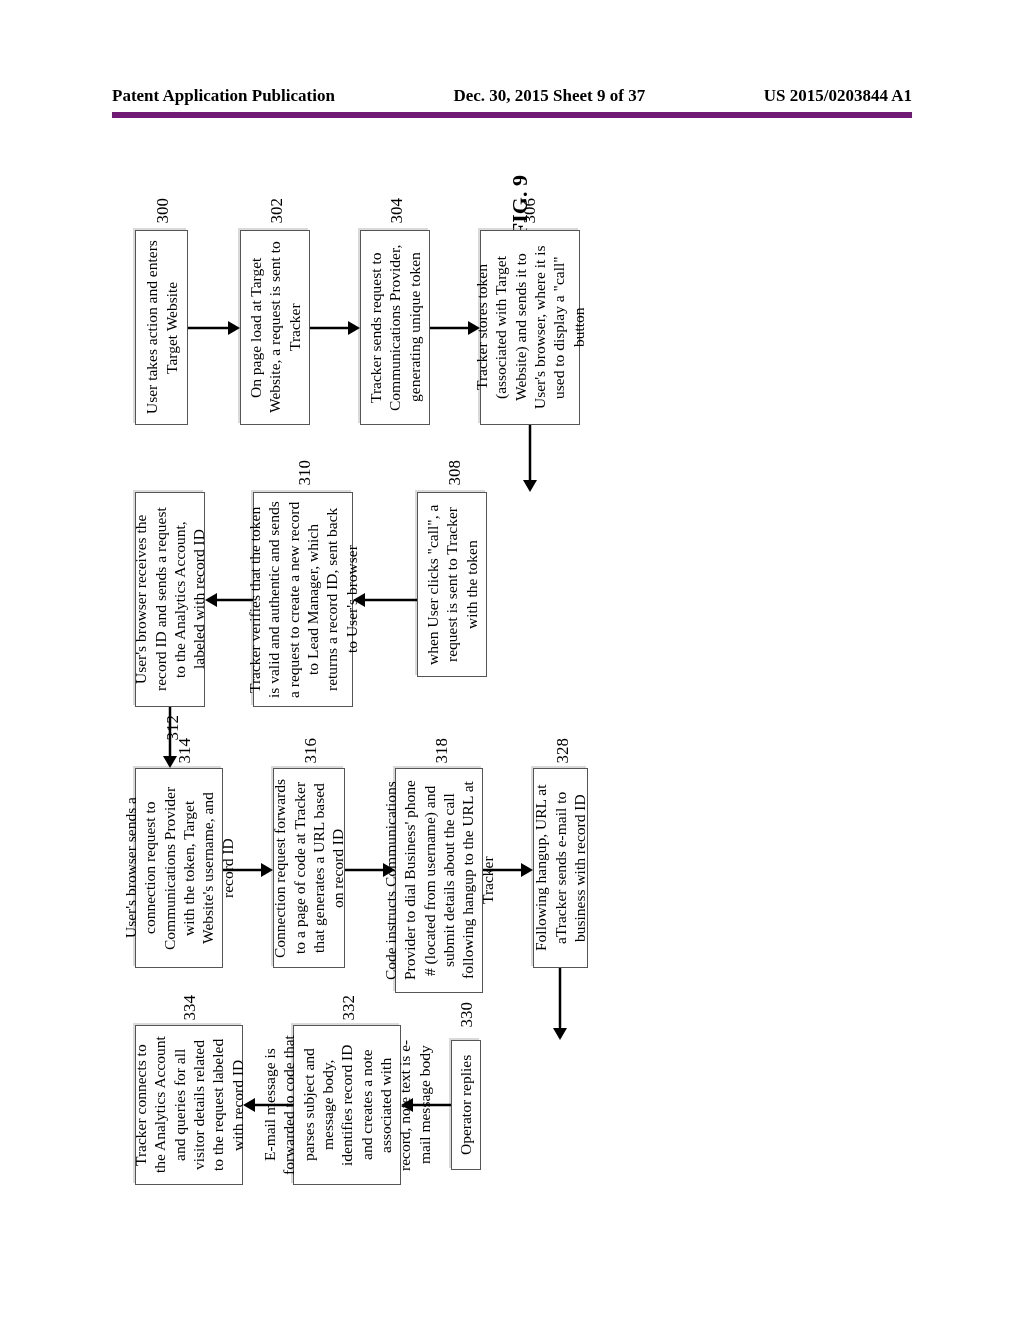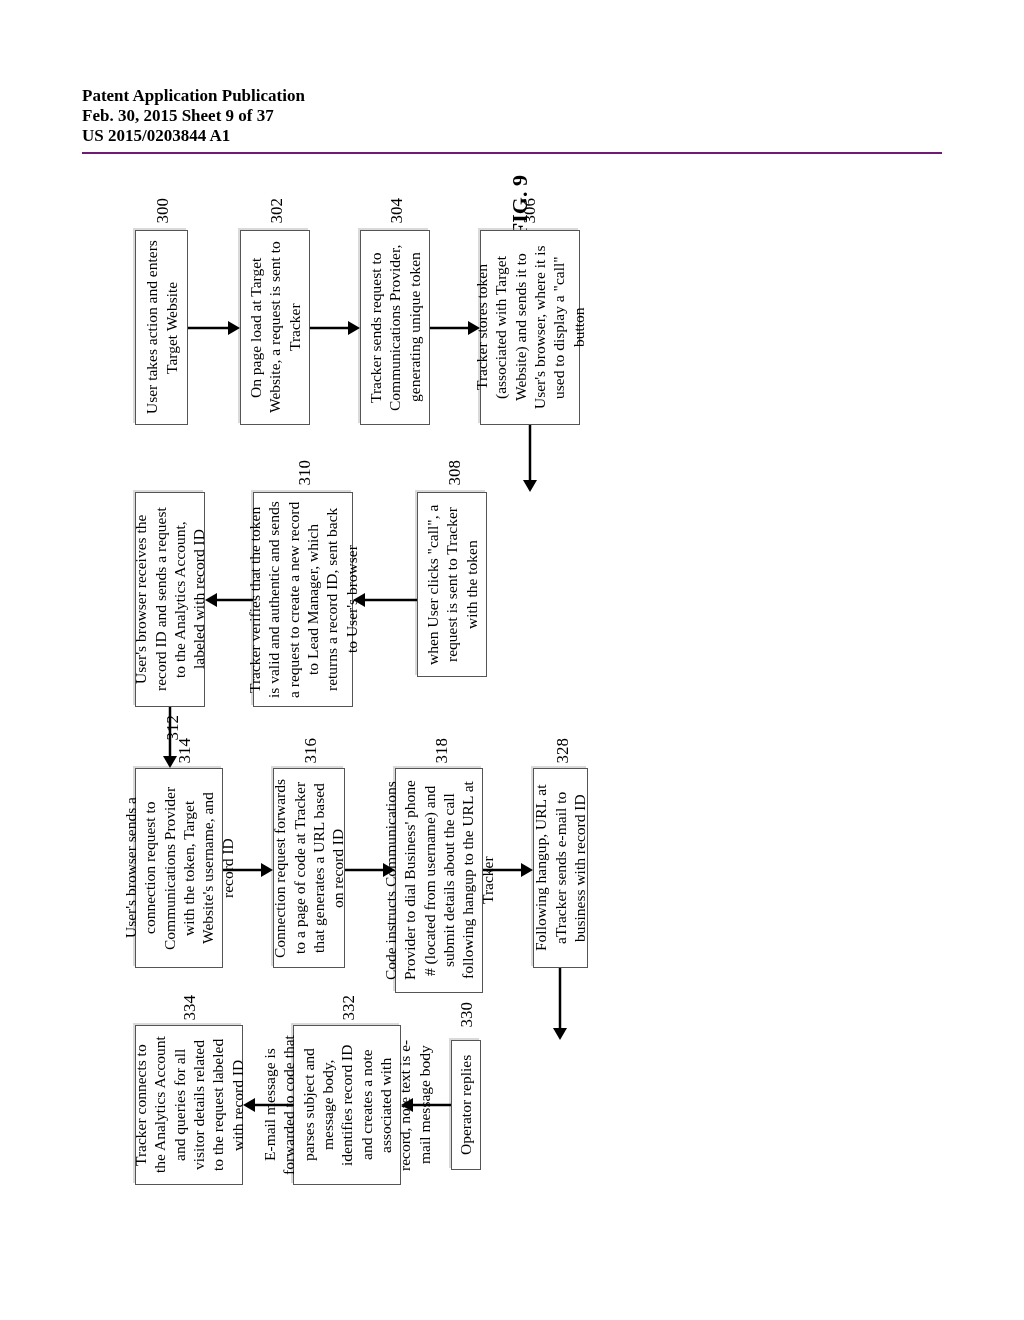--- a/index.html
+++ b/index.html
@@ -14,25 +14,24 @@
   .header {
     position: absolute;
     top: 86px;
     left: 0;
     right: 0;
     padding: 0 82px 6px 82px;
     display: flex;
     justify-content: space-between;
     font-size: 17px;
     font-weight: bold;
-    border-bottom: 2px solid #701a75;
-    margin: 0 82px;
+    border-bottom: 6px solid #701a75;
+    margin: 0 112px;
     padding-left: 0;
     padding-right: 0;
-    flex-direction: column;
   }
   .figure-area {
     position: absolute;
     left: 135px;
     top: 170px;
     width: 755px;
     height: 1020px;
   }
   .fig-title {
     position: absolute;
@@ -70,21 +69,21 @@
     position: absolute;
   }
   .arrow svg { display: block; overflow: visible; }
   
 </style>
 </head>
 <body>
 
 <div class="header">
   <span>Patent Application Publication</span>
-  <span>Feb. 30, 2015  Sheet 9 of 37</span>
+  <span>Dec. 30, 2015  Sheet 9 of 37</span>
   <span>US 2015/0203844 A1</span>
 </div>
 
 <div class="figure-area">
 
   <div class="fig-title">FIG. 9</div>
 
   <div class="box" style="left:0px; top:60px; width:53px; height:195px;">User takes action  and enters Target Website</div>
   <div class="ref" style="left:18px; top:28px;">300</div>
 

